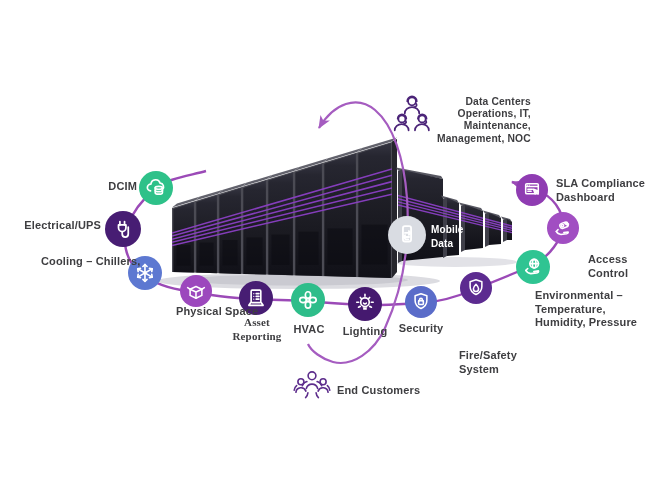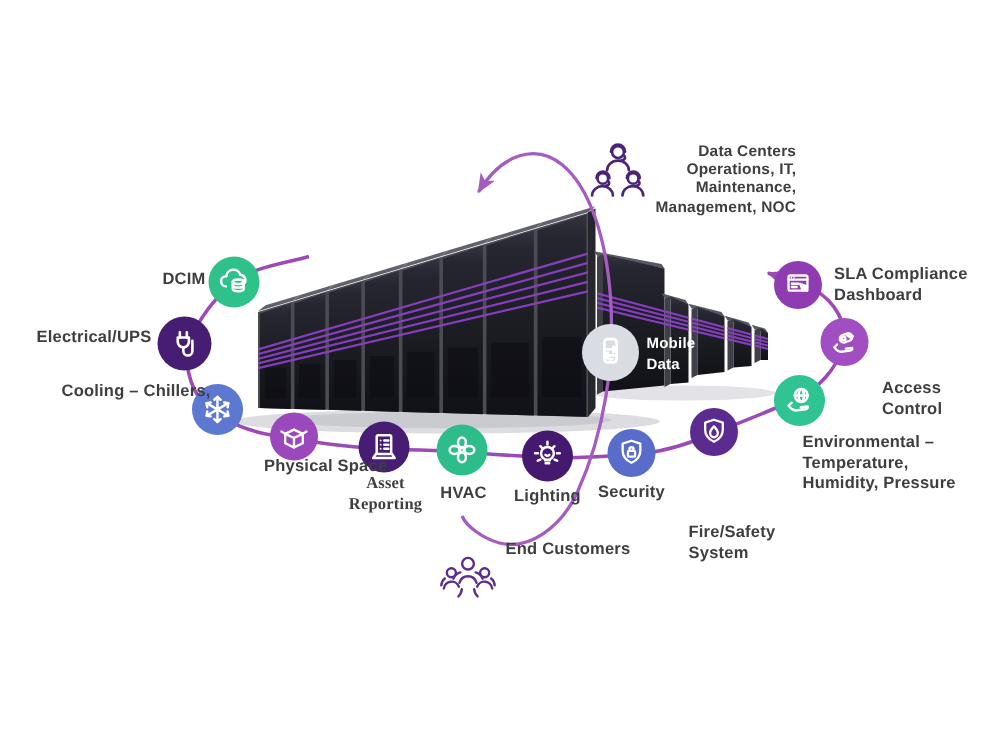--- a/index.html
+++ b/index.html
@@ -301,17 +301,17 @@
       <div class="lbl left" style="left: 431px; top: 223px; color: rgb(255, 255, 255); font-size: 10px; line-height: 14.375px;">
         <div>Mobile</div>
         <div>Data</div>
       </div>
       <div class="lbl left" style="left: 437px; top: 96px; font-size: 10.3px; line-height: 12.2px; text-align: right;">
         <div>Data Centers</div>
         <div>Operations, IT,</div>
         <div>Maintenance,</div>
         <div>Management, NOC</div>
       </div>
-      <div class="lbl left" style="left: 337px; top: 360px;">
+      <div class="lbl left" style="left: 337px; top: 384px;">
         <div>End Customers</div>
       </div>
     </div>
 </div>
 
 </body></html>

